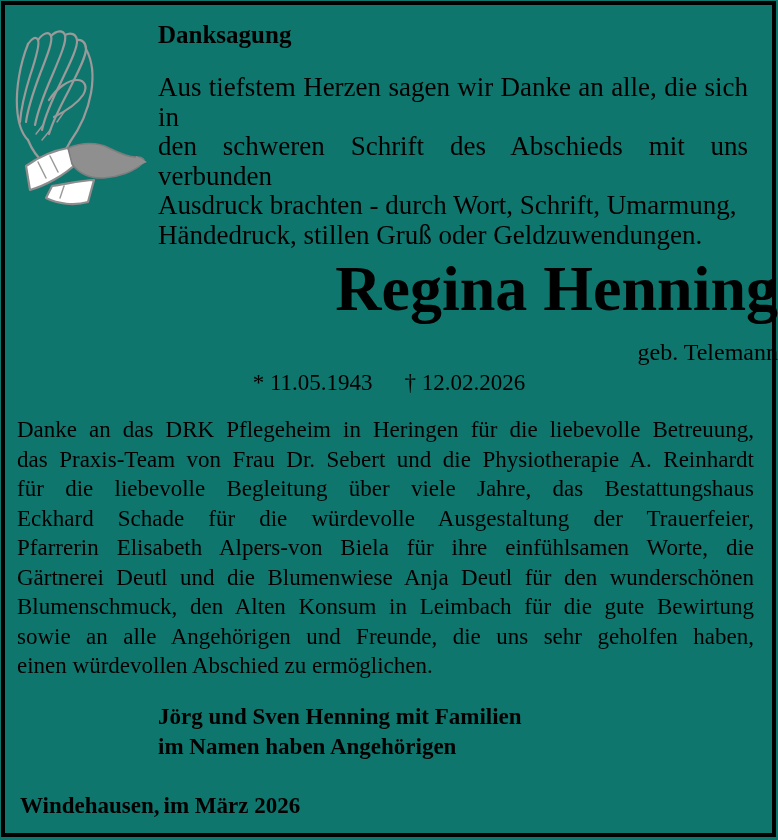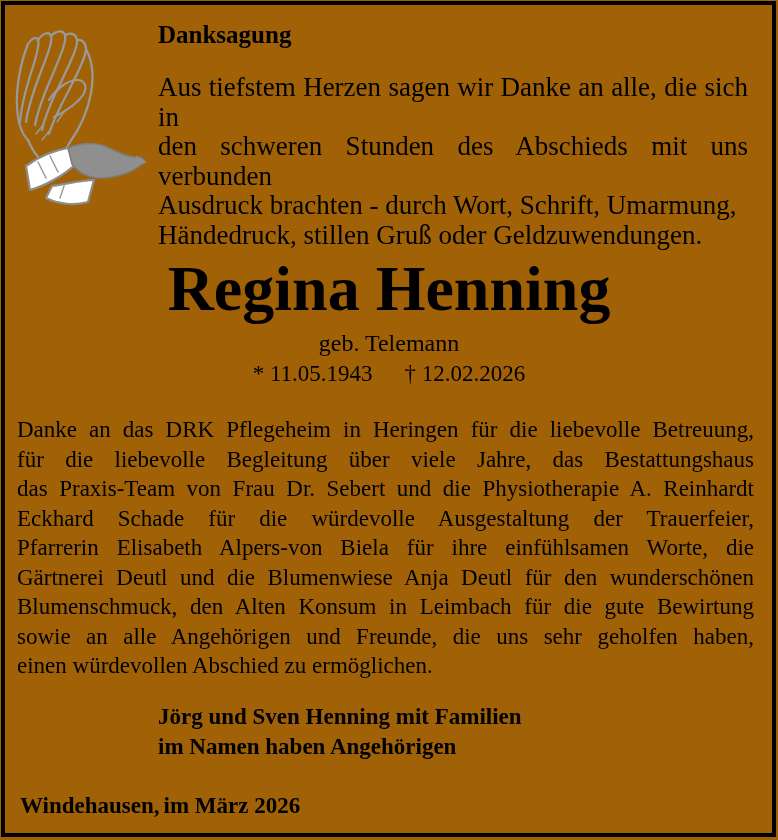--- a/index.html
+++ b/index.html
@@ -5,21 +5,21 @@
   html, body { margin: 0; padding: 0; background: #ffffff; }
   body {
     width: 778px; height: 840px;
     font-family: "Liberation Serif", "DejaVu Serif", serif;
     color: #000;
     position: relative;
     overflow: hidden;
   }
   .sheet {
     position: absolute; inset: 0;
-    background: #a16207;
+    background: #0f766e;
   }
   .frame {
     position: absolute; left: 1px; top: 1px; right: 2px; bottom: 3px;
     border: 4px solid #000;
     pointer-events: none;
   }
   .hands {
     position: absolute; left: 12px; top: 30px;
     width: 138px; height: 194px;
   }
@@ -29,27 +29,27 @@
     font-size: 25px; font-weight: bold; line-height: 34px;
   }
   .intro {
     position: absolute; left: 158px; top: 73px; width: 590px;
     font-size: 27px;
   }
   .tline { line-height: 29.5px; white-space: normal; }
   .jline { text-align: justify; text-align-last: justify; }
   .name-block {
     position: absolute; left: 0; top: 250px; width: 778px;
-    text-align: center;
+    text-align: right;
   }
   .deceased-name {
     font-size: 64px; font-weight: bold; line-height: 78px;
     margin: 0;
   }
-  .maiden { font-size: 24px; line-height: 28px; margin-top: 1px; }
+  .maiden { font-size: 24px; line-height: 28px; margin-top: 10px; }
   .dates {
     margin-top: 3px;
     font-size: 23px; line-height: 28px;
     display: flex; justify-content: center; gap: 32px;
   }
   .main-para {
     position: absolute; left: 17px; top: 415px; width: 737px;
     font-size: 23px;
   }
   .signature {
@@ -96,38 +96,38 @@
         <path d="M40,156 C54,154 70,150 82,150 L76,172 C62,176 46,174 34,168 Z" fill="#ffffff" stroke="#8d8d8d" stroke-width="2.2"></path>
         <path d="M52,156 L48,168" stroke="#9a9a9a" stroke-width="1.4" fill="none"></path>
       </g>
     </svg>
   </div>
 
   <h1 class="title">Danksagung</h1>
 
   <div class="intro">
       <div class="tline jline">Aus tiefstem Herzen sagen wir Danke an alle, die sich in</div>
-      <div class="tline jline">den schweren Stunden des Abschieds mit uns verbunden</div>
+      <div class="tline jline">den schweren Schrift des Abschieds mit uns verbunden</div>
       <div class="tline">Ausdruck brachten - durch Wort, Schrift, Umarmung,</div>
       <div class="tline">Händedruck, stillen Gruß oder Geldzuwendungen.</div>
     </div>
 
   <div class="name-block">
     <div class="deceased-name">Regina Henning</div>
     <div class="maiden">geb. Telemann</div>
     <div class="dates">
       <span>* 11.05.1943</span>
       <span>† 12.02.2026</span>
     </div>
   </div>
 
   <div class="main-para">
       <div class="tline jline">Danke an das DRK Pflegeheim in Heringen für die liebevolle Betreuung,</div>
+      <div class="tline jline">das Praxis-Team von Frau Dr. Sebert und die Physiotherapie A. Reinhardt</div>
       <div class="tline jline">für die liebevolle Begleitung über viele Jahre, das Bestattungshaus</div>
-      <div class="tline jline">das Praxis-Team von Frau Dr. Sebert und die Physiotherapie A. Reinhardt</div>
       <div class="tline jline">Eckhard Schade für die würdevolle Ausgestaltung der Trauerfeier,</div>
       <div class="tline jline">Pfarrerin Elisabeth Alpers-von Biela für ihre einfühlsamen Worte, die</div>
       <div class="tline jline">Gärtnerei Deutl und die Blumenwiese Anja Deutl für den wunderschönen</div>
       <div class="tline jline">Blumenschmuck, den Alten Konsum in Leimbach für die gute Bewirtung</div>
       <div class="tline jline">sowie an alle Angehörigen und Freunde, die uns sehr geholfen haben,</div>
       <div class="tline">einen würdevollen Abschied zu ermöglichen.</div>
     </div>
 
   <div class="signature">
       <div class="tline">Jörg und Sven Henning mit Familien</div>

